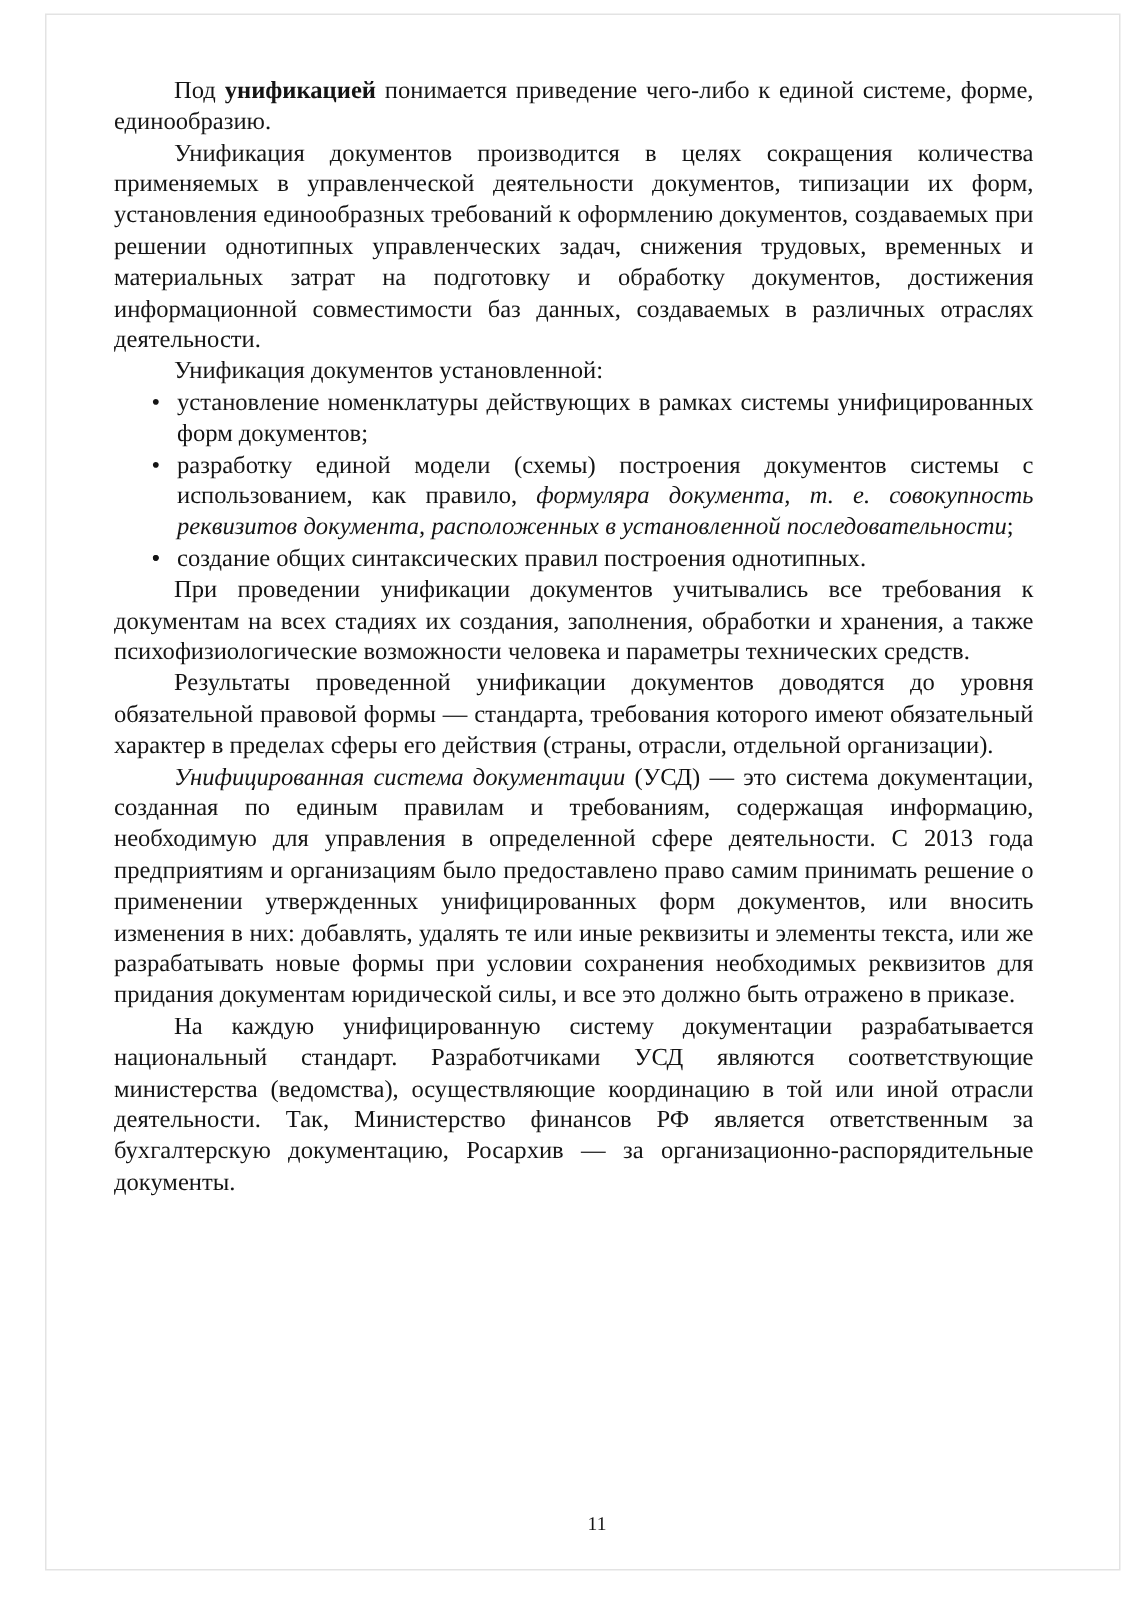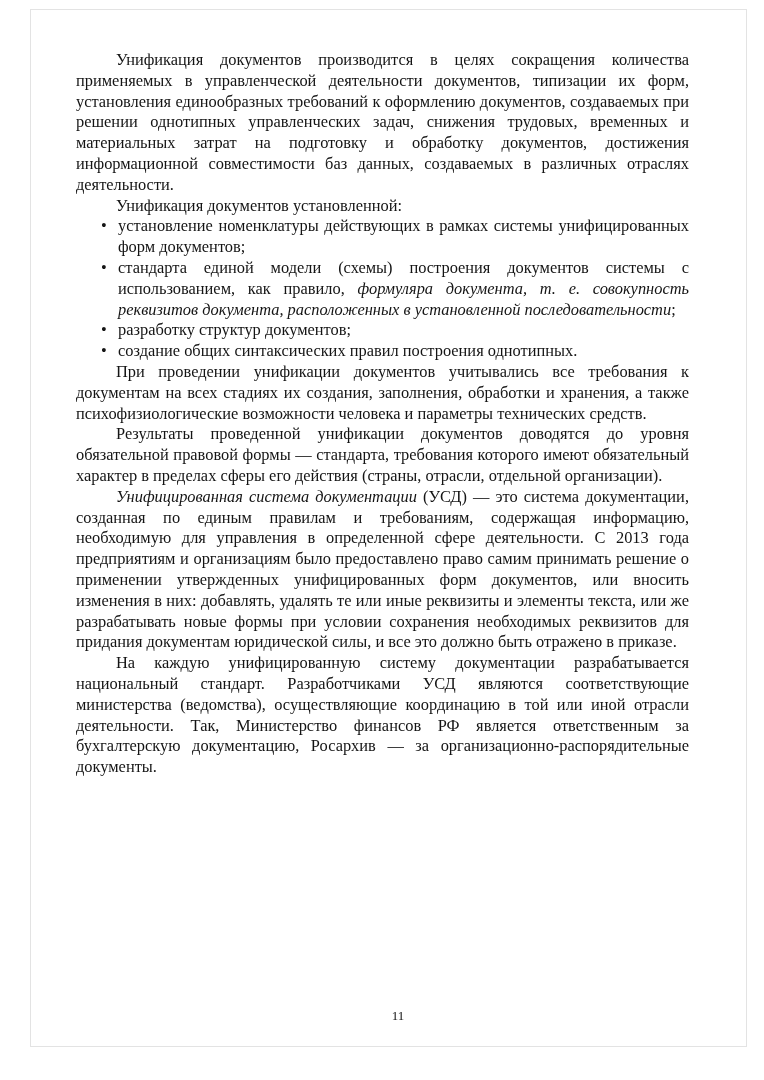--- a/index.html
+++ b/index.html
@@ -64,26 +64,27 @@
     font-size: 13px;
     padding-left: 16px;
   }
 </style>
 </head>
 <body>
 
 <div class="page">
   <div class="scan-frame"></div>
   <div class="text-block">
+      <p class="para"><span>Под </span><span class="b">унификацией</span><span> понимается приведение чего-либо к единой системе, форме, единообразию.</span></p>
       <p class="para"><span>Унификация документов производится в целях сокращения количества применяемых в управленческой деятельности документов, типизации их форм, установления единообразных требований к оформлению документов, создаваемых при решении однотипных управленческих задач, снижения трудовых, временных и материальных затрат на подготовку и обработку документов, достижения информационной совместимости баз данных, создаваемых в различных отраслях деятельности.</span></p>
       <p class="para"><span>Унификация документов установленной:</span></p>
       <ul class="bullets">
         <li><span class="marker">•</span><span>установление номенклатуры действующих в рамках системы унифицированных форм документов;</span></li>
-        <li><span class="marker">•</span><span>стандарта единой модели (схемы) построения документов системы с использованием, как правило, </span><span class="i">формуляра документа, т. е. совокупность реквизитов документа, расположенных в установленной последовательности</span><span>;</span></li>
-        <li><span class="marker">•</span><span>разработку структур документов;</span></li>
+        <li><span class="marker">•</span><span>разработку единой модели (схемы) построения документов системы с использованием, как правило, </span><span class="i">формуляра документа, т. е. совокупность реквизитов документа, расположенных в установленной последовательности</span><span>;</span></li>
+        <li><span class="marker">•</span></li>
         <li><span class="marker">•</span><span>создание общих синтаксических правил построения однотипных.</span></li>
       </ul>
       <p class="para"><span>При проведении унификации документов учитывались все требования к документам на всех стадиях их создания, заполнения, обработки и хранения, а также психофизиологические возможности человека и параметры технических средств.</span></p>
       <p class="para"><span>Результаты проведенной унификации документов доводятся до уровня обязательной правовой формы — стандарта, требования которого имеют обязательный характер в пределах сферы его действия (страны, отрасли, отдельной организации).</span></p>
       <p class="para"><span class="i">Унифицированная система документации</span><span> (УСД) — это система документации, созданная по единым правилам и требованиям, содержащая информацию, необходимую для управления в определенной сфере деятельности. С 2013 года предприятиям и организациям было предоставлено право самим принимать решение о применении утвержденных унифицированных форм документов, или вносить изменения в них: добавлять, удалять те или иные реквизиты и элементы текста, или же разрабатывать новые формы при условии сохранения необходимых реквизитов для придания документам юридической силы, и все это должно быть отражено в приказе.</span></p>
       <p class="para"><span>На каждую унифицированную систему документации разрабатывается национальный стандарт. Разработчиками УСД являются соответствующие министерства (ведомства), осуществляющие координацию в той или иной отрасли деятельности. Так, Министерство финансов РФ является ответственным за бухгалтерскую документацию, Росархив — за организационно-распорядительные документы.</span></p>
     </div>
   <div class="page-number">11</div>
 </div>
 

